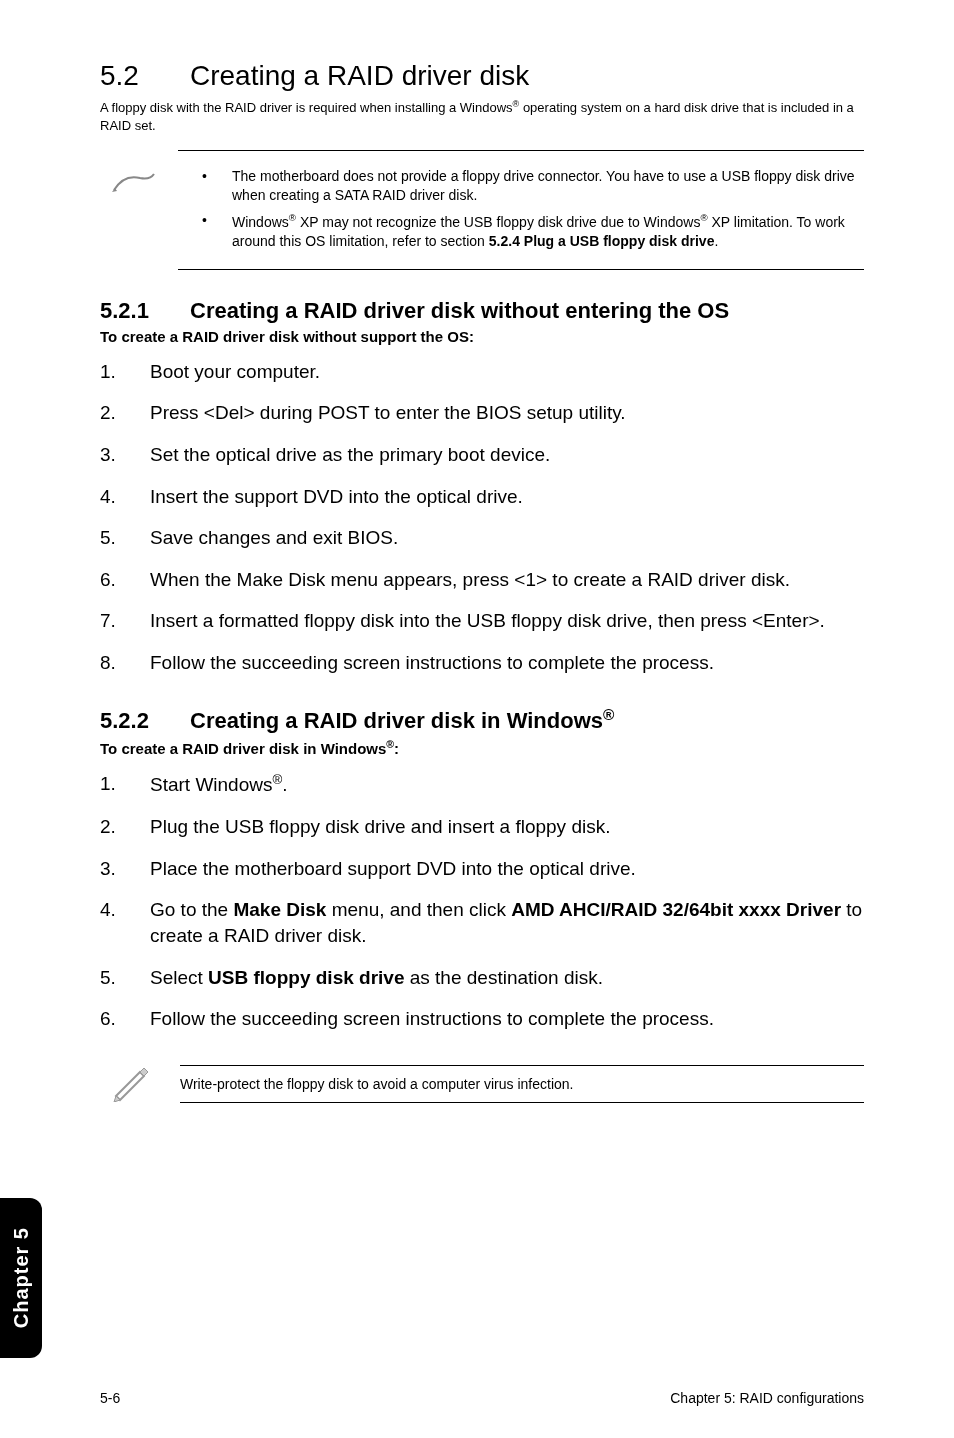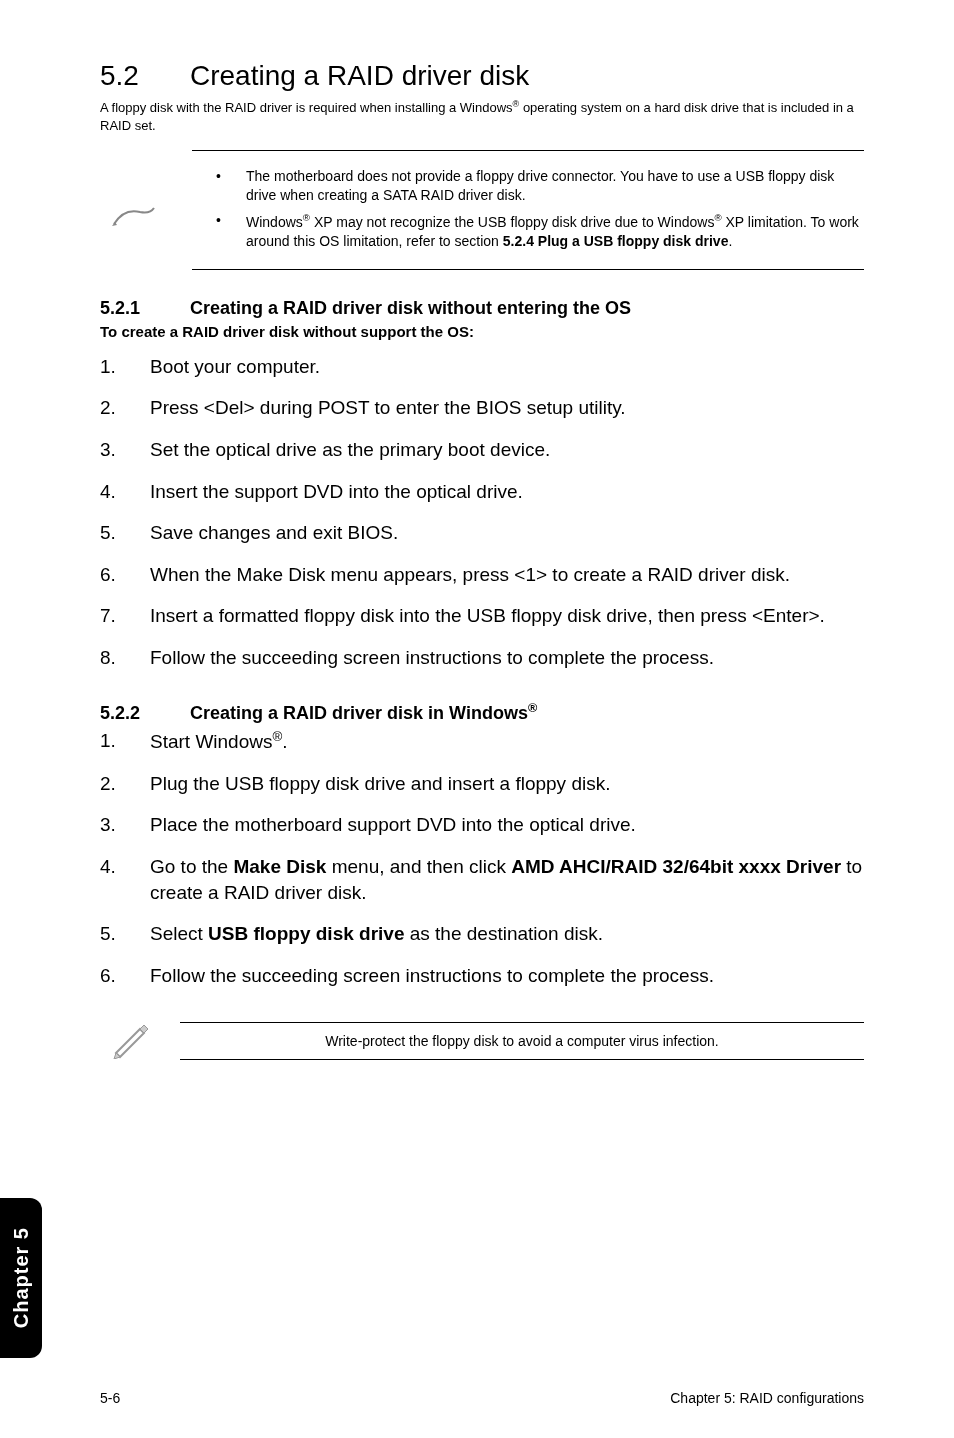--- a/index.html
+++ b/index.html
@@ -27,22 +27,22 @@
     display: inline-block;
     width: 90px;
   }
   .intro {
     font-size: 13px;
     line-height: 1.35;
     margin-bottom: 16px;
   }
   .note-block {
     display: flex;
-    align-items: center;
-    gap: 34px;
+    align-items: flex-start;
+    gap: 20px;
     margin-bottom: 28px;
     margin-left: 10px;
   }
   .note-icon {
     flex: 0 0 auto;
     margin-top: 18px;
   }
   .note-body {
     flex: 1;
     border-top: 1px solid #000;
@@ -59,21 +59,21 @@
     padding-left: 30px;
     margin: 6px 0;
     line-height: 1.35;
   }
   .note-body li::before {
     content: "•";
     position: absolute;
     left: 0;
   }
   .h2 {
-    font-size: 18px;
+    font-size: 22px;
     font-weight: bold;
     margin: 22px 0 4px 0;
   }
   .h2 .num {
     display: inline-block;
     width: 90px;
   }
   .subhead {
     font-size: 15px;
     font-weight: bold;
@@ -103,21 +103,20 @@
     gap: 26px;
     margin-left: 10px;
     margin-top: 20px;
   }
   .note2-body {
     flex: 1;
     border-top: 1px solid #000;
     border-bottom: 1px solid #000;
     padding: 10px 0;
     font-size: 14px;
-    text-align: center;
   }
   .side-tab {
     position: absolute;
     left: 0;
     bottom: 80px;
     width: 42px;
     height: 160px;
     background: #000;
     color: #fff;
     border-top-right-radius: 12px;
@@ -184,20 +183,23 @@
     <li>Insert the support DVD into the optical drive.</li>
     <li>Save changes and exit BIOS.</li>
     <li>When the Make Disk menu appears, press &lt;1&gt; to create a RAID driver disk.</li>
     <li>Insert a formatted floppy disk into the USB floppy disk drive, then press &lt;Enter&gt;.</li>
     <li>Follow the succeeding screen instructions to complete the process.</li>
   </ol>
 
   <div class="h2">
     <span class="num">5.2.2</span><span><span>Creating a RAID driver disk in Windows</span><span class="sup">®</span></span>
   </div>
+  <p class="subhead">
+    <span>To create a RAID driver disk in Windows</span><span class="sup">®</span><span>:</span>
+  </p>
 
   <ol class="steps">
     <li>Start Windows<span class="sup">®</span>.</li>
     <li>Plug the USB floppy disk drive and insert a floppy disk.</li>
     <li>Place the motherboard support DVD into the optical drive.</li>
     <li>Go to the <b>Make Disk</b> menu, and then click <b>AMD AHCI/RAID 32/64bit xxxx Driver</b> to create a RAID driver disk.</li>
     <li>Select <b>USB floppy disk drive</b> as the destination disk.</li>
     <li>Follow the succeeding screen instructions to complete the process.</li>
   </ol>
 

